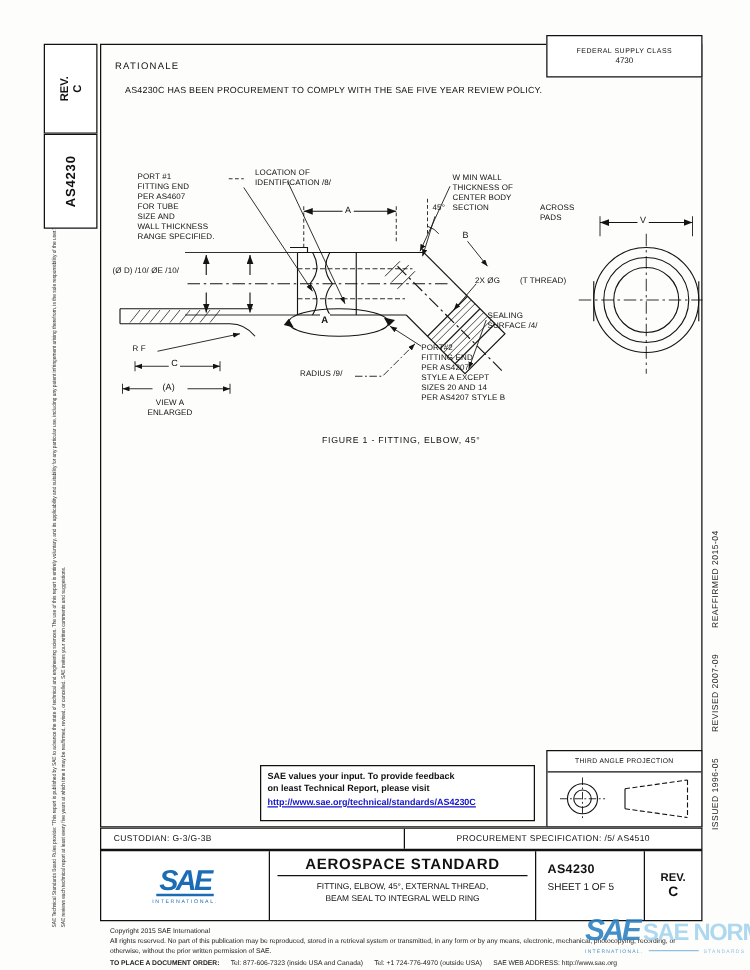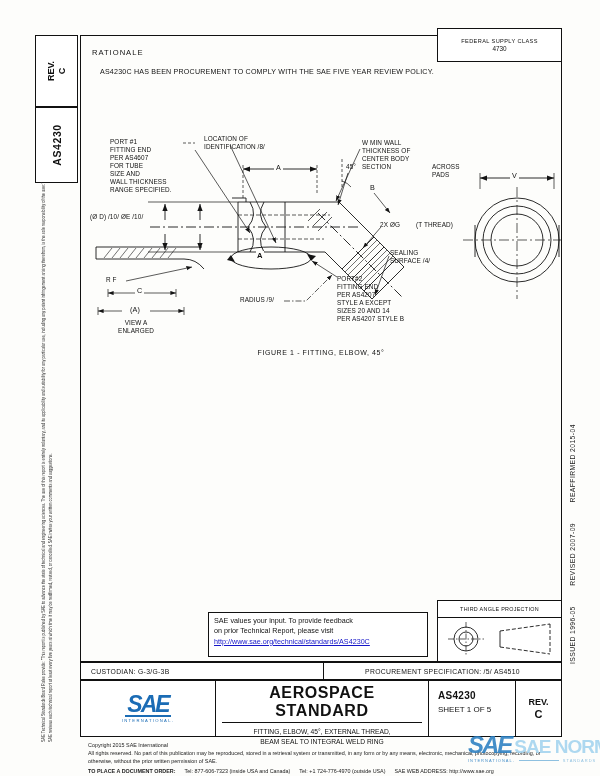--- a/index.html
+++ b/index.html
@@ -35,40 +35,40 @@
   .drawing{position:absolute;left:80px;top:125px;width:482px;height:238px;}
   .drawing svg{position:absolute;left:0;top:0;}
   .dl{position:absolute;font-size:6.4px;line-height:1.25;white-space:pre-line;
       letter-spacing:.1px;color:#101010;}
   .dl.dim{font-size:7.2px;background:#fdfdfb;padding:0 2px;}
   .dl.seca{font-size:7.6px;font-weight:bold;background:#fdfdfb;padding:0 1px;}
   .caption{position:absolute;left:80px;top:349px;width:482px;text-align:center;
            font-size:7px;letter-spacing:.6px;}
   
   .feedback{position:absolute;left:208px;top:612px;width:220px;height:45px;border:1.8px solid #111;
-            padding:3px 5px;font-size:7.2px;font-weight:normal;line-height:1.45;background:#fff;}
+            padding:3px 5px;font-size:7.2px;font-weight:bold;line-height:1.45;background:#fff;}
   .feedback a{color:#1414c8;text-decoration:underline;cursor:pointer;}
   .projbox{position:absolute;left:437px;top:600px;width:125px;height:62px;border:1.4px solid #111;background:#fff;}
   .projbox .hd{height:17px;border-bottom:1.4px solid #111;display:flex;align-items:center;
                justify-content:center;font-size:5.4px;letter-spacing:.3px;}
   
   .custrow{position:absolute;left:80px;top:662px;width:482px;height:18px;border:1.6px solid #111;
            display:flex;background:#fff;}
   .custrow .c1{width:243px;border-right:1.6px solid #111;font-size:6.8px;letter-spacing:.3px;
                display:flex;align-items:center;padding-left:10px;}
   .custrow .c2{flex:1;font-size:6.8px;letter-spacing:.3px;display:flex;align-items:center;justify-content:center;}
   .tblock{position:absolute;left:80px;top:680px;width:482px;height:57px;border:1.6px solid #111;
           display:flex;background:#fff;}
   .tb-logo{width:135px;border-right:1.6px solid #111;display:flex;flex-direction:column;
            align-items:center;justify-content:center;}
   .sae-big{font-size:23px;font-weight:bold;font-style:italic;color:#1b6cb5;letter-spacing:-2px;
            line-height:.9;border-bottom:2.2px solid #1b6cb5;padding:0 2px;}
   .sae-int{font-size:4.2px;color:#1b6cb5;letter-spacing:1.3px;margin-top:1.5px;}
   .tb-title{width:213px;border-right:1.6px solid #111;display:flex;flex-direction:column;}
-  .tb-title .h{font-size:16px;font-weight:bold;text-align:center;letter-spacing:.6px;
+  .tb-title .h{font-size:12px;font-weight:bold;text-align:center;letter-spacing:.6px;
                padding:3px 0 2px 0;border-bottom:1.4px solid #111;margin:0 6px;}
   .tb-title .s{font-size:6.7px;text-align:center;line-height:1.45;margin-top:4px;white-space:pre-line;}
   .tb-num{width:87px;border-right:1.6px solid #111;padding:9px 0 0 9px;}
   .tb-num .n{font-size:10px;font-weight:bold;letter-spacing:.3px;}
   .tb-num .sh{font-size:8px;margin-top:4px;}
   .tb-rev{flex:1;display:flex;flex-direction:column;align-items:center;justify-content:center;}
   .tb-rev .rl{font-size:9px;font-weight:bold;}
   .tb-rev .rv{font-size:11px;font-weight:bold;margin-top:1px;}
   
   .footer{position:absolute;left:88px;top:741px;width:472px;font-size:5.4px;line-height:1.5;color:#222;}
@@ -242,21 +242,21 @@
     <div class="dl dim" style="left:55px;top:161px;">C</div>
     <div class="dl dim" style="left:48px;top:180px;">(A)</div>
     <div class="dl" style="left:26px;top:194px;text-align:center;width:60px;">VIEW A
 ENLARGED</div>
   </div>
 
   <div class="caption">FIGURE 1 - FITTING, ELBOW, 45°</div>
 
   <div class="feedback">
     <div>SAE values your input. To provide feedback</div>
-    <div>on prior Technical Report, please visit</div>
+    <div>on least Technical Report, please visit</div>
     <a>http://www.sae.org/technical/standards/AS4230C</a>
   </div>
 
   <div class="projbox">
     <div class="hd">THIRD ANGLE PROJECTION</div>
     <svg width="122" height="42" viewBox="0 0 122 42">
       <g stroke="#141414" fill="none" stroke-width="0.9">
         <circle cx="28" cy="21" r="7"></circle>
           <circle cx="28" cy="21" r="12"></circle>
         <path d="M28,4 V38" stroke-dasharray="6,2,1.5,2" stroke-width="0.7"></path>

